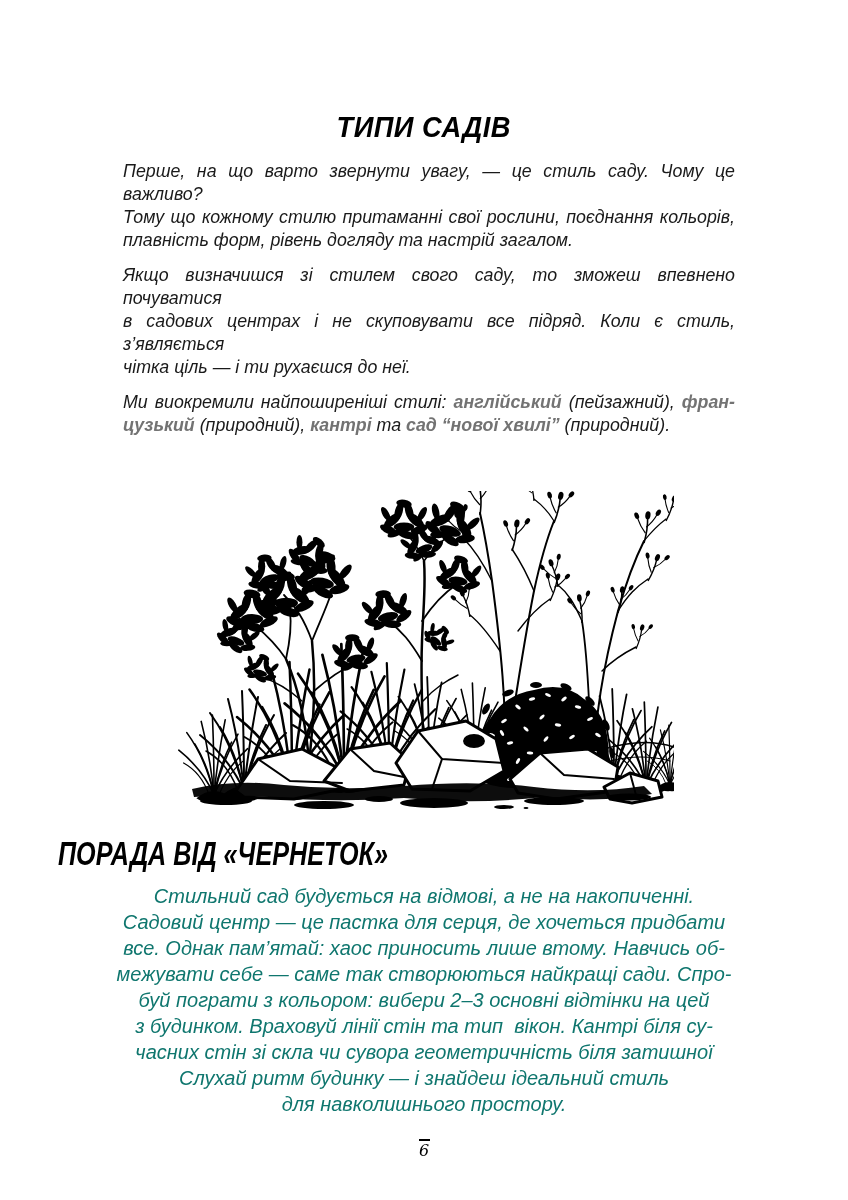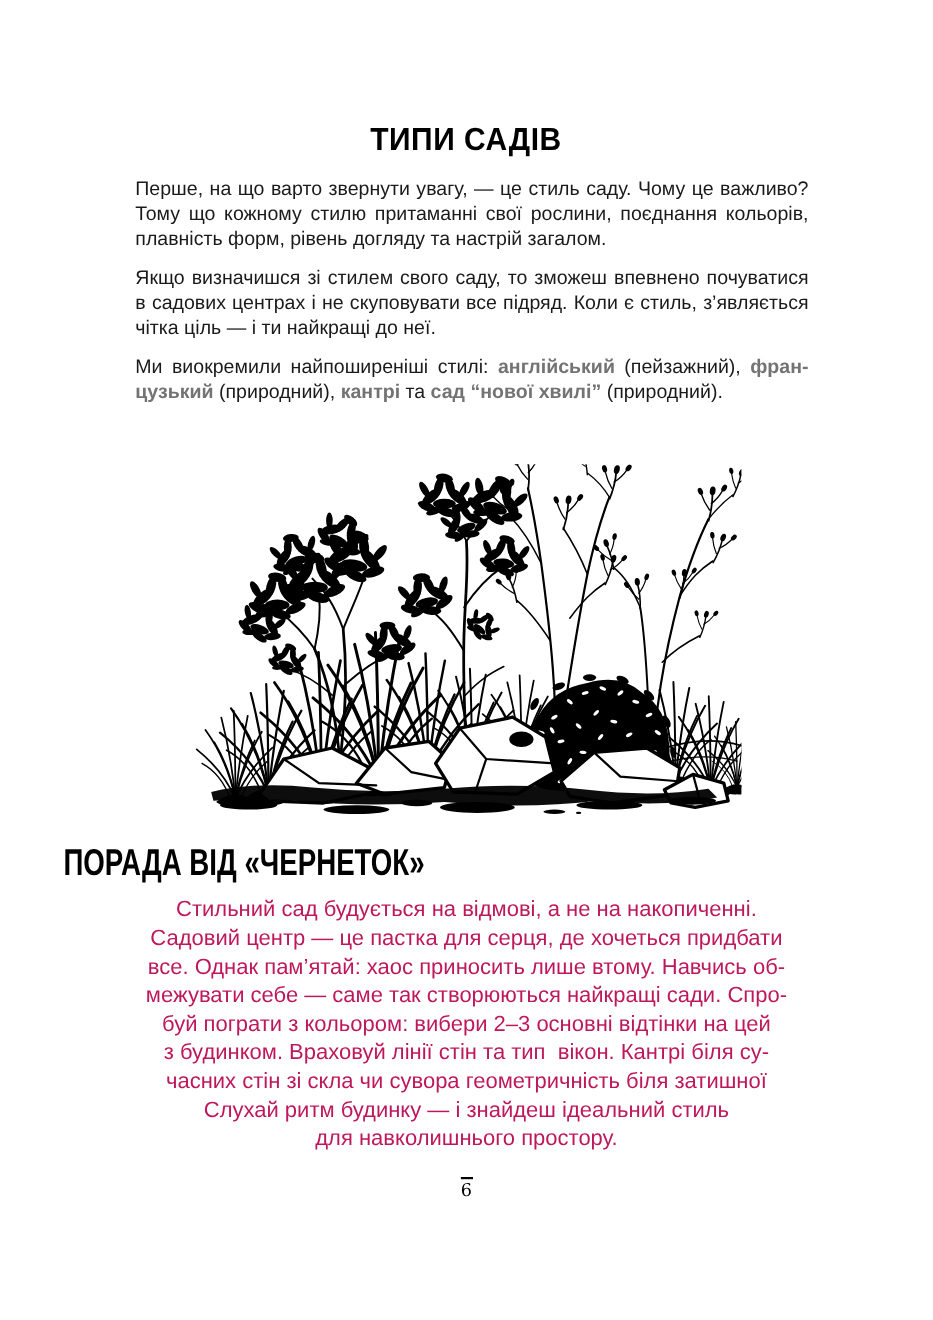--- a/index.html
+++ b/index.html
@@ -1,19 +1,19 @@
 <!DOCTYPE html>
 <html><head>
 <meta charset="utf-8">
 <style>
   html,body { margin:0; padding:0; background:#ffffff; }
   .page {
     position:relative; width:848px; height:1200px; margin:0 auto;
     background:#ffffff; overflow:hidden;
-    font-family:"Liberation Sans", sans-serif; color:#1a1a1a;
+    font-family:"Liberation Sans", sans-serif; color:#1a1a1a;font-style:italic;
   }
   
   .title {
     margin:0; padding-top:106px; text-align:center;
     font-size:29px; line-height:42px; font-weight:700; color:#000;
   }
   .t-cond { display:inline-block; transform:scaleX(0.94); transform-origin:center; white-space:nowrap; letter-spacing:0.5px; }
   
   .intro { margin:12px 113px 0 123px; }
   .para { margin:0 0 12px 0; }
@@ -22,21 +22,21 @@
   .b { font-weight:700; color:#737373; }
   
   .illu { width:500px; margin:54px auto 0; }
   .illu svg { display:block; }
   
   .advice-title {
     margin:24px 0 10px 0; text-align:left;
     font-size:34px; line-height:40px; font-weight:700; color:#000;
   }
   .h-cond { display:inline-block; transform:scaleX(0.74); transform-origin:center; white-space:nowrap; }
-  .advice { margin-top:10px; text-align:center; font-size:20px; line-height:26px; color:#be185d; }
+  .advice { margin-top:10px; text-align:center; font-size:20px; line-height:26px; color:#0f766e; }
   .advice .line { white-space:pre; text-align:center; }
   
   .folio { margin-top:22px; text-align:center; }
   .folio-rule { display:block; width:11px; height:2px; background:#000; margin:0 auto 1px auto; }
   .folio-num { font-family:"DejaVu Serif", serif; font-size:16px; line-height:18px; color:#000; }
 </style>
 </head>
 <body>
 
 <div class="page">
@@ -47,21 +47,21 @@
 
   <div class="intro">
     <div class="para">
         <div class="line"><span>Перше, на що варто звернути увагу, — це стиль саду. Чому це важливо?</span></div>
         <div class="line"><span>Тому що кожному стилю притаманні свої рослини, поєднання кольорів,</span></div>
         <div class="line"><span>плавність форм, рівень догляду та настрій загалом.</span></div>
       </div>
     <div class="para">
         <div class="line"><span>Якщо визначишся зі стилем свого саду, то зможеш впевнено почуватися</span></div>
         <div class="line"><span>в садових центрах і не скуповувати все підряд. Коли є стиль, з’являється</span></div>
-        <div class="line"><span>чітка ціль — і ти найкращі до неї.</span></div>
+        <div class="line"><span>чітка ціль — і ти рухаєшся до неї.</span></div>
       </div>
     <div class="para">
         <div class="line"><span>Ми виокремили найпоширеніші стилі: </span><span class="b">англійський</span><span> (пейзажний), </span><span class="b">фран-</span></div>
         <div class="line"><span class="b">цузький</span><span> (природний), </span><span class="b">кантрі</span><span> та </span><span class="b">сад “нової хвилі”</span><span> (природний).</span></div>
       </div>
   </div>
 
   <div class="illu">
     <svg width="500" height="318" viewBox="0 0 500 318" xmlns="http://www.w3.org/2000/svg">
       <defs>

